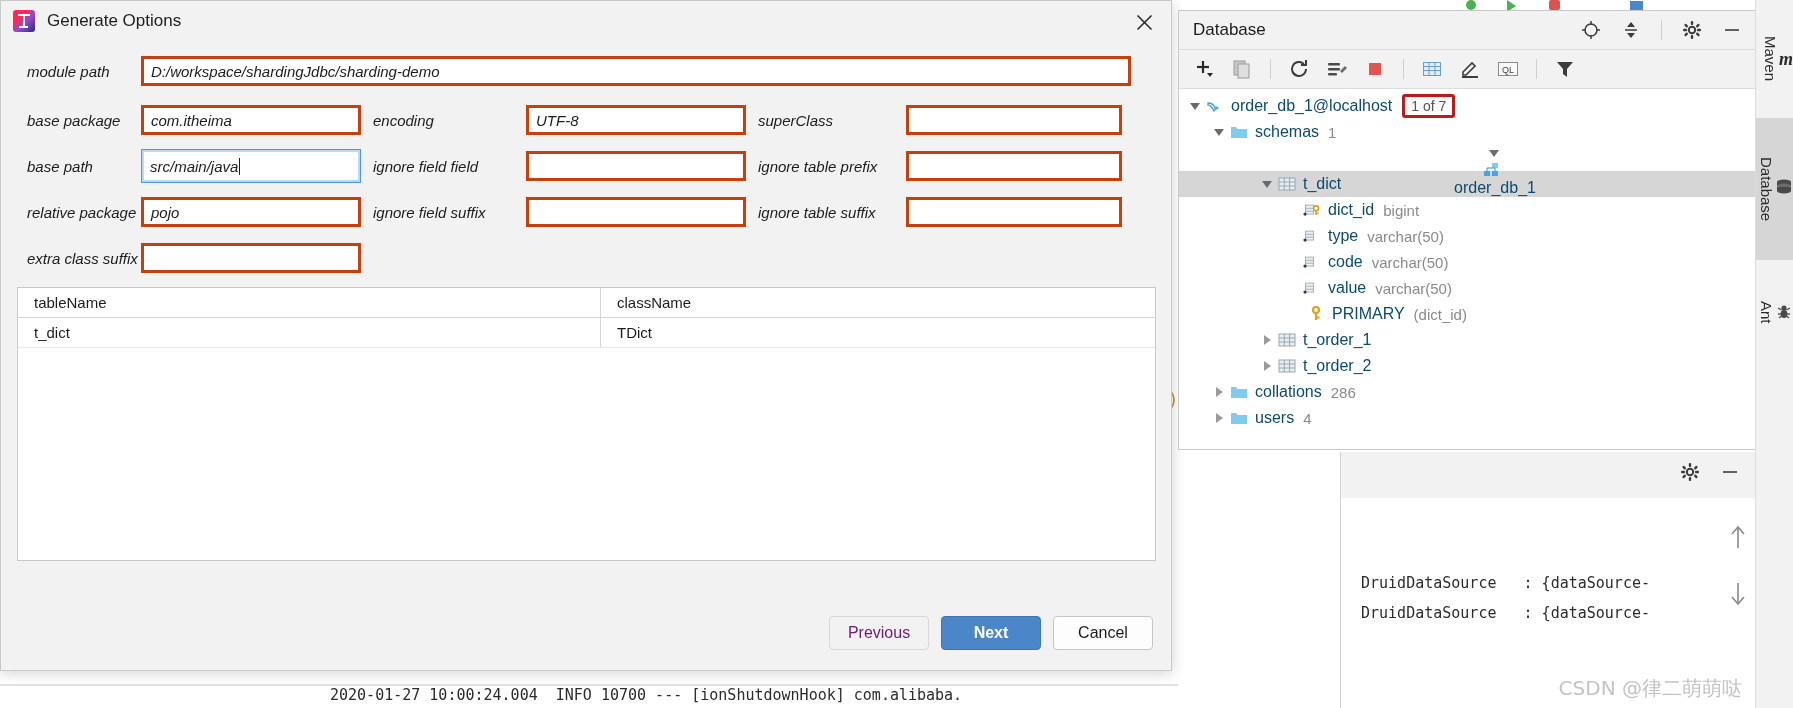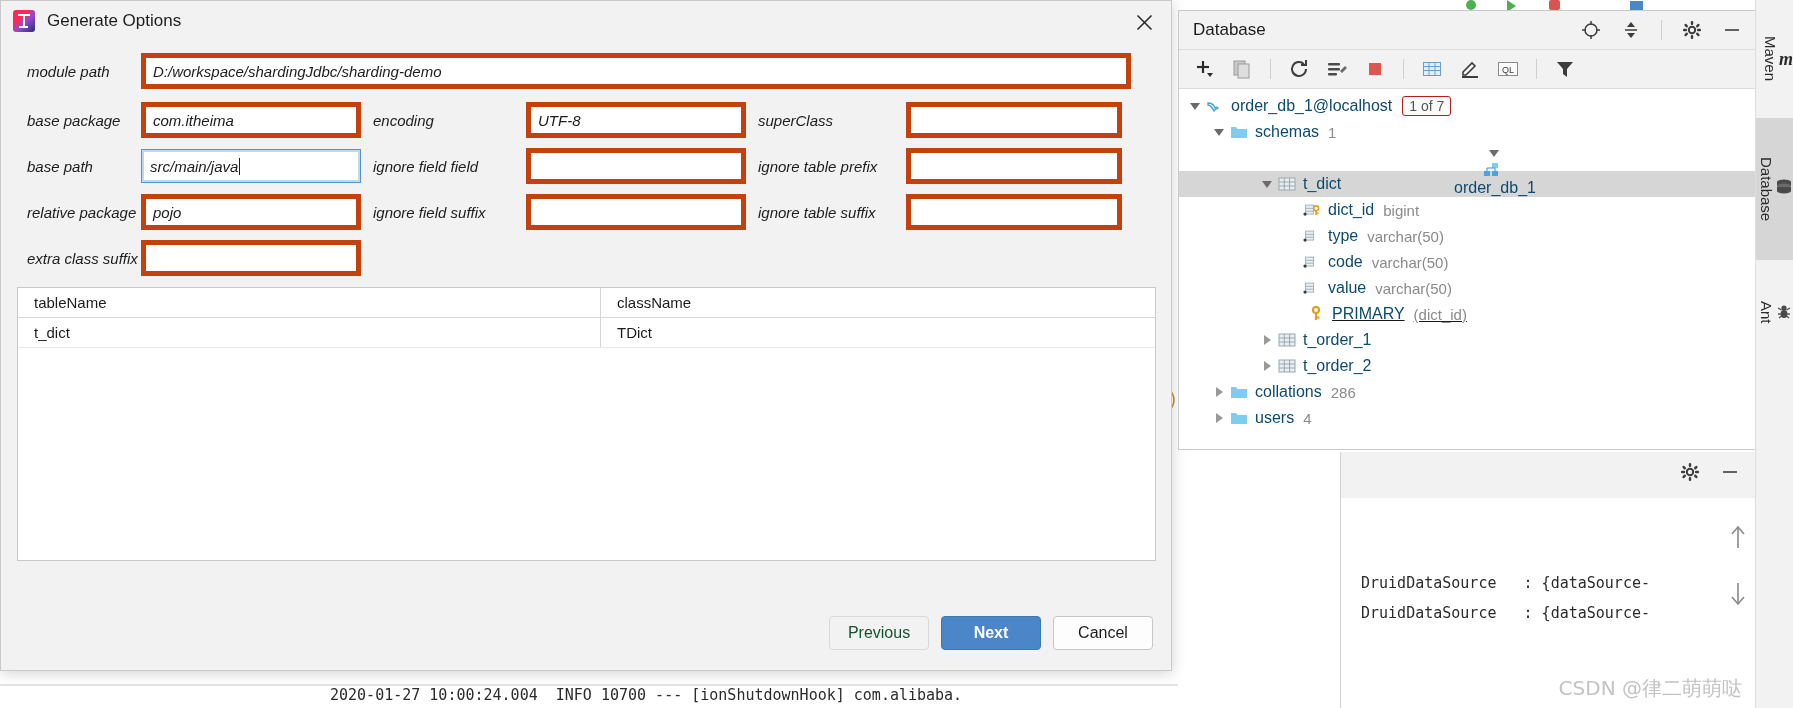--- a/index.html
+++ b/index.html
@@ -49,21 +49,21 @@
   #dialog-close{
     position:absolute;right:10px;top:6px;width:34px;height:30px;cursor:default;
   }
   #dialog-close svg{display:block;margin:7px auto;}
 
   
   #form{position:absolute;left:0;top:44px;right:0;}
   .row{display:flex;align-items:center;height:46px;font-style:italic;}
   .lbl{font-size:15px;color:#1c1c1c;}
   .fld{
-    background:#ffffff;border:5px solid #c2410c;height:36px;box-sizing:border-box;
+    background:#ffffff;border:3px solid #c2410c;height:30px;box-sizing:border-box;
     display:flex;align-items:center;padding:0 7px;font-size:15px;color:#1c1c1c;
   }
   .fld.focused{
     border:2px solid #4f96d8;outline:2px solid #bcd9f2;outline-offset:-3px;
     height:34px;
   }
   .caret{display:inline-block;width:1px;height:17px;background:#1c1c1c;margin-left:1px;}
 
   .lbl-c1{width:140px;padding-left:26px;box-sizing:border-box;}
   .lbl-c2{width:165px;padding-left:12px;box-sizing:border-box;}
@@ -86,21 +86,21 @@
   
   #dialog-footer{
     position:absolute;left:0;right:0;bottom:0;height:75px;
     display:flex;align-items:center;justify-content:flex-end;padding-right:18px;box-sizing:border-box;
   }
   .btn{
     height:34px;min-width:100px;border-radius:4px;box-sizing:border-box;
     display:flex;align-items:center;justify-content:center;font-size:16px;margin-left:12px;cursor:default;
   }
   .btn-default{background:#fdfdfd;border:1px solid #c6c6c6;color:#1c1c1c;}
-  .btn-disabled{background:#f2f2f2;border:1px solid #d8d8d8;color:#14532d;}
+  .btn-disabled{background:#f2f2f2;border:1px solid #d8d8d8;color:#701a75;}
   .btn-primary{background:#4a86c8;border:1px solid #3f76b2;color:#ffffff;font-weight:bold;}
 
   
   #db-panel{
     position:absolute;left:1178px;top:10px;width:578px;height:440px;
     background:#ffffff;border:1px solid #c9c9c9;box-sizing:border-box;
   }
   #db-header{
     position:relative;height:38px;display:flex;align-items:center;
     background:#f2f2f2;border-bottom:1px solid #dcdcdc;
@@ -115,21 +115,21 @@
   .tb-btn{width:26px;height:26px;display:flex;align-items:center;justify-content:center;cursor:default;}
 
   #db-tree{position:relative;padding-top:4px;font-size:16px;}
   .tree-row{display:flex;align-items:center;height:26px;white-space:nowrap;}
   .tree-row.selected{background:#d6d6d6;}
   .twisty{width:16px;height:16px;margin-right:3px;flex:0 0 16px;}
   .tree-icon{width:18px;height:18px;margin-right:7px;flex:0 0 18px;display:flex;align-items:center;justify-content:center;}
   .tree-label{color:#0c4a6e;}
   .tree-sub{color:#8a8a8a;margin-left:9px;font-size:15px;}
   .badge-count{
-    border:1px solid #b91c1c;border-radius:3px;background:#fbfbfb;color:#555;
+    border:3px solid #b91c1c;border-radius:3px;background:#fbfbfb;color:#555;
     font-size:14px;padding:1px 6px;margin-left:10px;
   }
 
   
   #right-rail{
     position:absolute;right:0;top:0;width:37px;height:708px;background:#f2f2f2;border-left:1px solid #dcdcdc;
   }
   .rail-item{
     position:absolute;left:0;width:37px;display:flex;flex-direction:column;align-items:center;
     writing-mode:vertical-rl;font-size:15px;color:#2b2b2b;
@@ -485,21 +485,21 @@
             <rect x="3" y="2" width="10" height="11" fill="#e8eef2" stroke="#9aa7b0"></rect>
             <line x1="3" y1="6" x2="13" y2="6" stroke="#9aa7b0"></line>
             <line x1="3" y1="9.5" x2="13" y2="9.5" stroke="#9aa7b0"></line>
             <circle cx="2.5" cy="13" r="2" fill="#3c3c3c"></circle>
           </svg>
         </span>
       <span class="tree-label">value</span>
       <span class="tree-sub">varchar(50)</span>
     </div>
 
-    <div class="tree-row" style="padding-left:128px;text-decoration:underline;">
+    <div class="tree-row" style="padding-left:128px;">
       <span class="tree-icon">
           <svg width="18" height="16" viewBox="0 0 18 16">
             <circle cx="9" cy="4" r="3" fill="none" stroke="#e0a022" stroke-width="2.2"></circle>
             <line x1="9" y1="7" x2="9" y2="14" stroke="#e0a022" stroke-width="2.2"></line>
             <line x1="9" y1="11.5" x2="12.5" y2="11.5" stroke="#e0a022" stroke-width="2.2"></line>
           </svg>
         </span>
       <span class="tree-label">PRIMARY</span>
       <span class="tree-sub">(dict_id)</span>
     </div>

